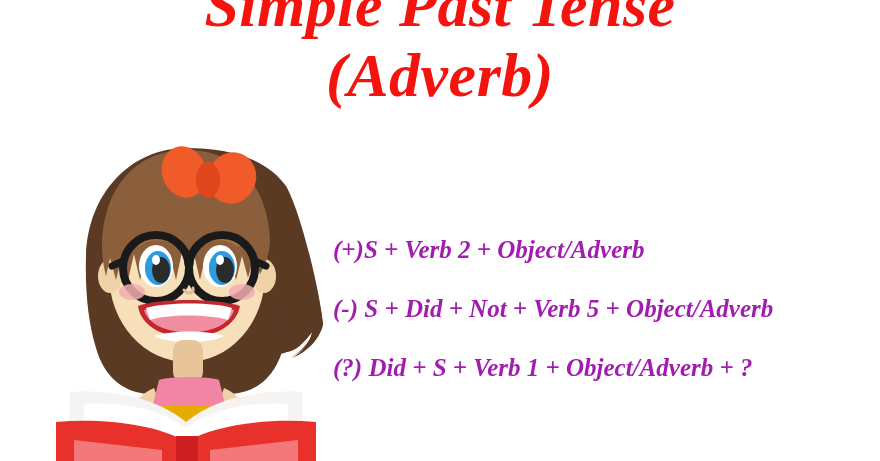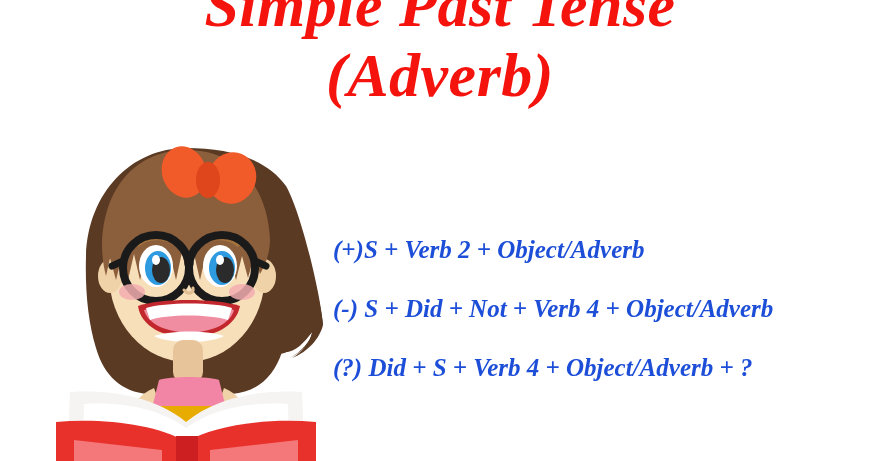--- a/index.html
+++ b/index.html
@@ -36,21 +36,21 @@
   .title-line-2 { display: block; }
 
   
   .formula-list {
     position: absolute;
     left: 333px;
     top: 220px;
     width: 540px;
   }
   .formula-line {
-    color: #1d4ed8;
+    color: #a21caf;
     font-family: "Liberation Serif", "DejaVu Serif", serif;
     font-weight: bold;
     font-style: italic;
     font-size: 25px;
     line-height: 59px;
     white-space: nowrap;
   }
 
   
   .illustration {
@@ -67,22 +67,22 @@
 
 <div id="page">
 
   <div class="title-block">
     <span class="title-line-1">Simple Past Tense</span>
     <span class="title-line-2">(Adverb)</span>
   </div>
 
   <div class="formula-list">
     <div class="formula-line">(+)S + Verb 2 + Object/Adverb</div>
-    <div class="formula-line">(-) S + Did + Not + Verb 4 + Object/Adverb</div>
-    <div class="formula-line">(?) Did + S + Verb 4 + Object/Adverb + ?</div>
+    <div class="formula-line">(-) S + Did + Not + Verb 5 + Object/Adverb</div>
+    <div class="formula-line">(?) Did + S + Verb 1 + Object/Adverb + ?</div>
   </div>
 
   <div class="illustration">
     <svg width="300" height="321" viewBox="0 0 300 321" xmlns="http://www.w3.org/2000/svg">
 
       <g>
         <path d="M150 8
                  C 96 8, 52 52, 50 116
                  C 49 150, 52 182, 60 208
                  C 68 236, 86 252, 112 254

